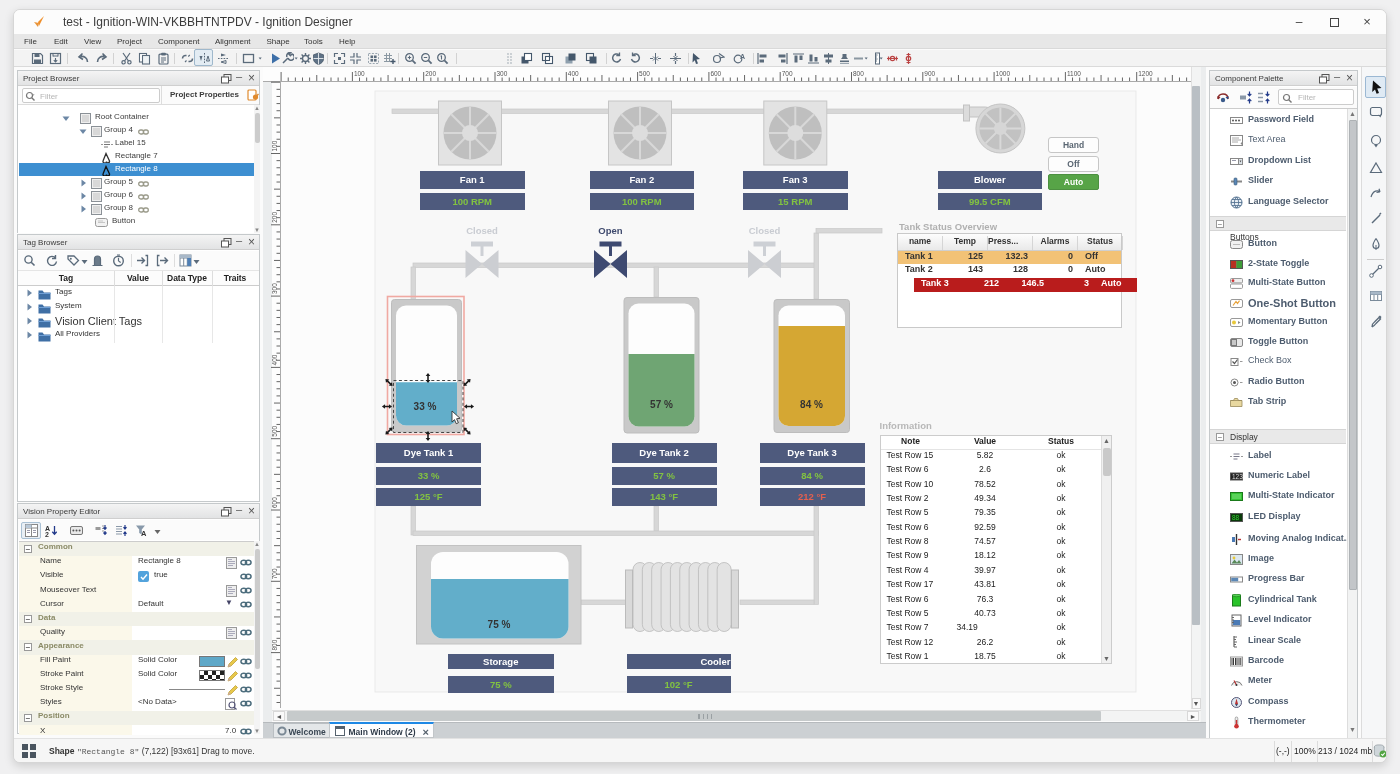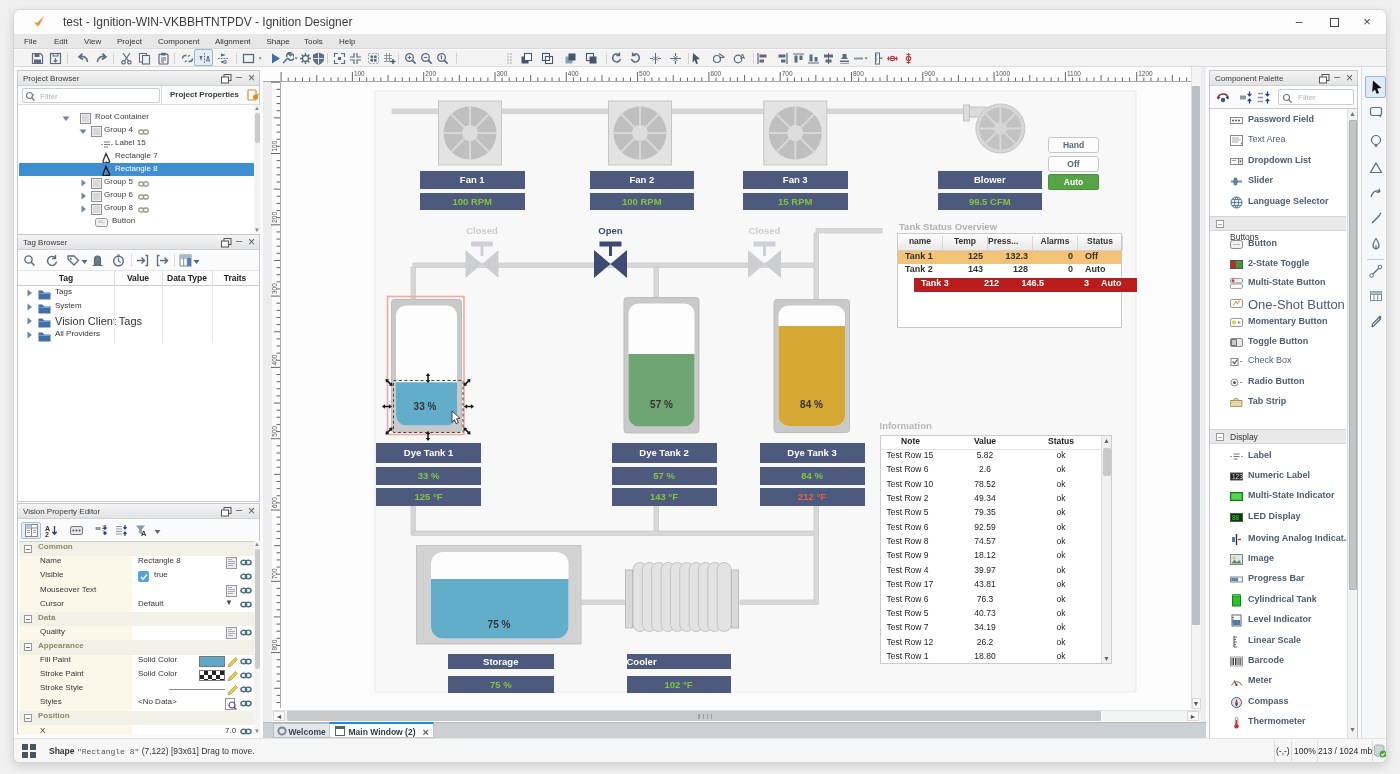--- a/index.html
+++ b/index.html
@@ -875,21 +875,21 @@
       <div class="abs" style="left:113px;top:375.5px;width:105px;height:20.5px;background:#4e5a7d;color:#fff;font-size:9.5px;font-weight:bold;text-align:center;line-height:20.5px;">Dye Tank 1</div>
       <div class="abs" style="left:348.5px;top:375.5px;width:105px;height:20.5px;background:#4e5a7d;color:#fff;font-size:9.5px;font-weight:bold;text-align:center;line-height:20.5px;">Dye Tank 2</div>
       <div class="abs" style="left:496.5px;top:375.5px;width:105px;height:20.5px;background:#4e5a7d;color:#fff;font-size:9.5px;font-weight:bold;text-align:center;line-height:20.5px;">Dye Tank 3</div>
       <div class="abs" style="left:113px;top:399.5px;width:105px;height:18px;background:#4e5a7d;color:#82c341;font-size:9.5px;font-weight:bold;text-align:center;line-height:18px;">33 %</div>
       <div class="abs" style="left:348.5px;top:399.5px;width:105px;height:18px;background:#4e5a7d;color:#82c341;font-size:9.5px;font-weight:bold;text-align:center;line-height:18px;">57 %</div>
       <div class="abs" style="left:496.5px;top:399.5px;width:105px;height:18px;background:#4e5a7d;color:#82c341;font-size:9.5px;font-weight:bold;text-align:center;line-height:18px;">84 %</div>
       <div class="abs" style="left:113px;top:421px;width:105px;height:18px;background:#4e5a7d;color:#82c341;font-size:9.5px;font-weight:bold;text-align:center;line-height:18px;">125 °F</div>
       <div class="abs" style="left:348.5px;top:421px;width:105px;height:18px;background:#4e5a7d;color:#82c341;font-size:9.5px;font-weight:bold;text-align:center;line-height:18px;">143 °F</div>
       <div class="abs" style="left:496.5px;top:421px;width:105px;height:18px;background:#4e5a7d;color:#e4604e;font-size:9.5px;font-weight:bold;text-align:center;line-height:18px;">212 °F</div>
       <div class="abs" style="left:185px;top:586.5px;width:105.5px;height:15px;background:#4e5a7d;color:#fff;font-size:9.5px;font-weight:bold;text-align:center;line-height:15px;">Storage</div>
-      <div class="abs" style="left:363.5px;top:586.5px;width:104px;height:15px;background:#4e5a7d;color:#fff;font-size:9.5px;font-weight:bold;text-align:left;line-height:15px;">Cooler</div>
+      <div class="abs" style="left:363.5px;top:586.5px;width:104px;height:15px;background:#4e5a7d;color:#fff;font-size:9.5px;font-weight:bold;text-align:right;line-height:15px;">Cooler</div>
       <div class="abs" style="left:185px;top:608.5px;width:105.5px;height:17px;background:#4e5a7d;color:#82c341;font-size:9.5px;font-weight:bold;text-align:center;line-height:17px;">75 %</div>
       <div class="abs" style="left:363.5px;top:608.5px;width:104px;height:17px;background:#4e5a7d;color:#82c341;font-size:9.5px;font-weight:bold;text-align:center;line-height:17px;">102 °F</div>
       <div class="abs" style="left:636px;top:153.5px;font-size:9.5px;font-weight:bold;color:#b0b0b0;">Tank Status Overview</div>
       <div class="abs" style="left:634px;top:165.5px;width:225px;height:95px;background:#fff;border:1px solid #c9c9c9;font-size:9px;">
         <div class="abs" style="left:0;top:0;width:100%;height:17px;background:linear-gradient(#fdfdfd,#e9e9e9);border-bottom:1px solid #cfcfcf;">
           <div class="abs" style="left:0px;top:2.5px;width:45px;text-align:center;font-weight:bold;color:#333;border-right:1px solid #d5d5d5;height:14px;font-size:8.5px;">name</div>
           <div class="abs" style="left:45px;top:2.5px;width:45px;text-align:center;font-weight:bold;color:#333;border-right:1px solid #d5d5d5;height:14px;font-size:8.5px;">Temp</div>
           <div class="abs" style="left:90px;top:2.5px;width:45px;text-align:left;font-weight:bold;color:#333;border-right:1px solid #d5d5d5;height:14px;font-size:8.5px;">Press...</div>
           <div class="abs" style="left:135px;top:2.5px;width:45px;text-align:center;font-weight:bold;color:#333;border-right:1px solid #d5d5d5;height:14px;font-size:8.5px;">Alarms</div>
           <div class="abs" style="left:180px;top:2.5px;width:45px;text-align:center;font-weight:bold;color:#333;border-right:1px solid #d5d5d5;height:14px;font-size:8.5px;">Status</div>
@@ -950,27 +950,27 @@
         <div class="abs" style="left:6px;top:143.64999999999998px;">Test Row 17</div>
         <div class="abs" style="left:64px;top:143.64999999999998px;width:81px;text-align:center">43.81</div>
         <div class="abs" style="left:150px;top:143.64999999999998px;width:61px;text-align:center">ok</div>
         <div class="abs" style="left:6px;top:157.99999999999997px;">Test Row 6</div>
         <div class="abs" style="left:64px;top:157.99999999999997px;width:81px;text-align:center">76.3</div>
         <div class="abs" style="left:150px;top:157.99999999999997px;width:61px;text-align:center">ok</div>
         <div class="abs" style="left:6px;top:172.34999999999997px;">Test Row 5</div>
         <div class="abs" style="left:64px;top:172.34999999999997px;width:81px;text-align:center">40.73</div>
         <div class="abs" style="left:150px;top:172.34999999999997px;width:61px;text-align:center">ok</div>
         <div class="abs" style="left:6px;top:186.69999999999996px;">Test Row 7</div>
-        <div class="abs" style="left:64px;top:186.69999999999996px;width:81px;text-align:center">34.19</div>
+        <div class="abs" style="left:76px;top:186.69999999999996px;width:81px;text-align:left">34.19</div>
         <div class="abs" style="left:150px;top:186.69999999999996px;width:61px;text-align:center">ok</div>
         <div class="abs" style="left:6px;top:201.04999999999995px;">Test Row 12</div>
         <div class="abs" style="left:64px;top:201.04999999999995px;width:81px;text-align:center">26.2</div>
         <div class="abs" style="left:150px;top:201.04999999999995px;width:61px;text-align:center">ok</div>
         <div class="abs" style="left:6px;top:215.39999999999995px;">Test Row 1</div>
-        <div class="abs" style="left:64px;top:215.39999999999995px;width:81px;text-align:center">18.80</div>
+        <div class="abs" style="left:64px;top:215.39999999999995px;width:81px;text-align:center">18.75</div>
         <div class="abs" style="left:150px;top:215.39999999999995px;width:61px;text-align:center">ok</div>
         <div class="abs" style="right:0;top:0;width:9.5px;height:100%;background:#f0f0f0;border-left:1px solid #ddd;">
           <div class="abs" style="left:1px;top:1px;font-size:7px;color:#666">▲</div>
           <div class="abs" style="left:0.5px;top:12px;width:8px;height:28px;background:#c9c9c9;border-radius:2px"></div>
           <div class="abs" style="left:1px;bottom:1px;font-size:7px;color:#666">▼</div>
         </div>
       </div>
       <div class="abs" style="left:927.5px;top:0;width:10px;height:642px;background:#f3f4f4;border-left:1px solid #e0e0e0;"></div>
       <div class="abs" style="left:928.5px;top:19px;width:8px;height:539px;background:#b9bfc4;border-radius:1px;"></div>
       <div class="abs" style="left:928.5px;top:631px;width:9px;height:11px;background:#fafafa;border:1px solid #d8d8d8;font-size:7px;color:#555;text-align:center;line-height:10px;">▼</div>
@@ -1080,21 +1080,21 @@
         <svg class="abs" style="left:20px;top:168.0px" width="13" height="13" viewBox="0 0 13 13">
           <rect x="0.5" y="1.5" width="12" height="4.4" rx="1" fill="#eee" stroke="#999"></rect>
           <rect x="0.5" y="7" width="12" height="4.4" rx="1" fill="#fff" stroke="#999"></rect>
           <circle cx="3" cy="3.7" r="1.4" fill="#c33"></circle>
         </svg>
         <span class="abs" style="left:38px;top:168.0px;font-size:9px;font-weight:bold;color:#4d5c6e;white-space:nowrap">Multi-State Button</span>
         <svg class="abs" style="left:20px;top:187.5px" width="13" height="13" viewBox="0 0 13 13">
           <rect x="0.5" y="2.5" width="12" height="8" rx="1.5" fill="#fff" stroke="#999"></rect>
           <path d="M3 8.5 l3-4 1.5 2 2-2.8" fill="none" stroke="#e8a23a" stroke-width="1.2"></path>
         </svg>
-        <span class="abs" style="left:38px;top:187.5px;font-size:13px;font-weight:normal;color:#4d5c6e;white-space:nowrap">One-Shot Button</span>
+        <span class="abs" style="left:38px;top:187.5px;font-size:11px;font-weight:bold;color:#4d5c6e;white-space:nowrap">One-Shot Button</span>
         <svg class="abs" style="left:20px;top:207.0px" width="13" height="13" viewBox="0 0 13 13">
           <rect x="0.5" y="2.5" width="12" height="8" rx="1.5" fill="#fff" stroke="#999"></rect>
           <circle cx="4" cy="6.5" r="2" fill="#e8c83a"></circle>
           <path d="M8 5 l2.5 1.5 L8 8 z" fill="#888"></path>
         </svg>
         <span class="abs" style="left:38px;top:207.0px;font-size:9px;font-weight:bold;color:#4d5c6e;white-space:nowrap">Momentary Button</span>
         <svg class="abs" style="left:20px;top:226.5px" width="13" height="13" viewBox="0 0 13 13">
           <rect x="0.5" y="2.5" width="12" height="8" rx="1.5" fill="#e8e8e8" stroke="#888"></rect>
           <rect x="1.5" y="3.5" width="5" height="6" fill="#c8c8c8" stroke="#777"></rect>
         </svg>

